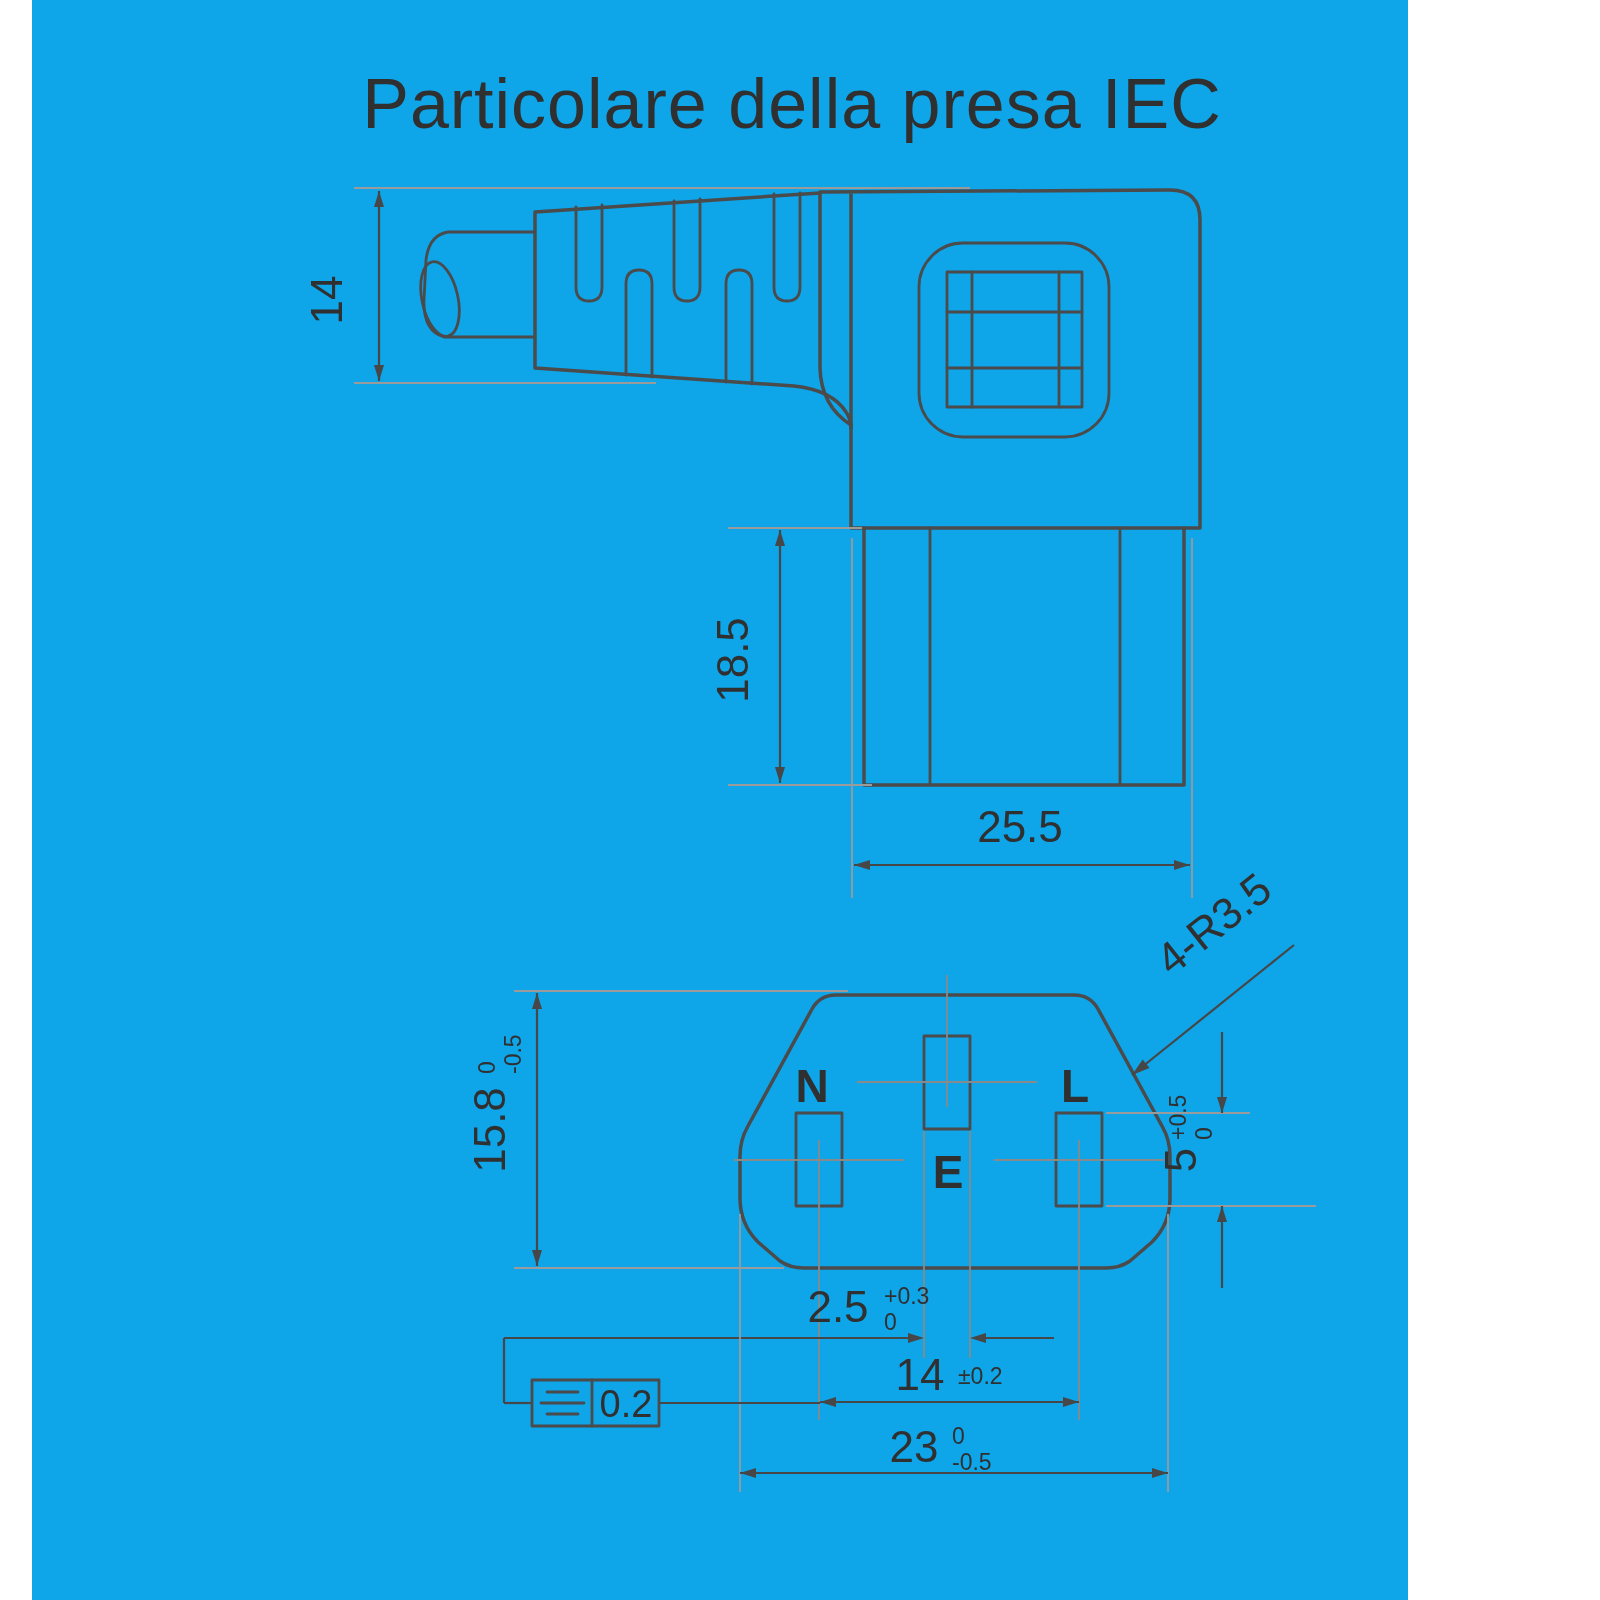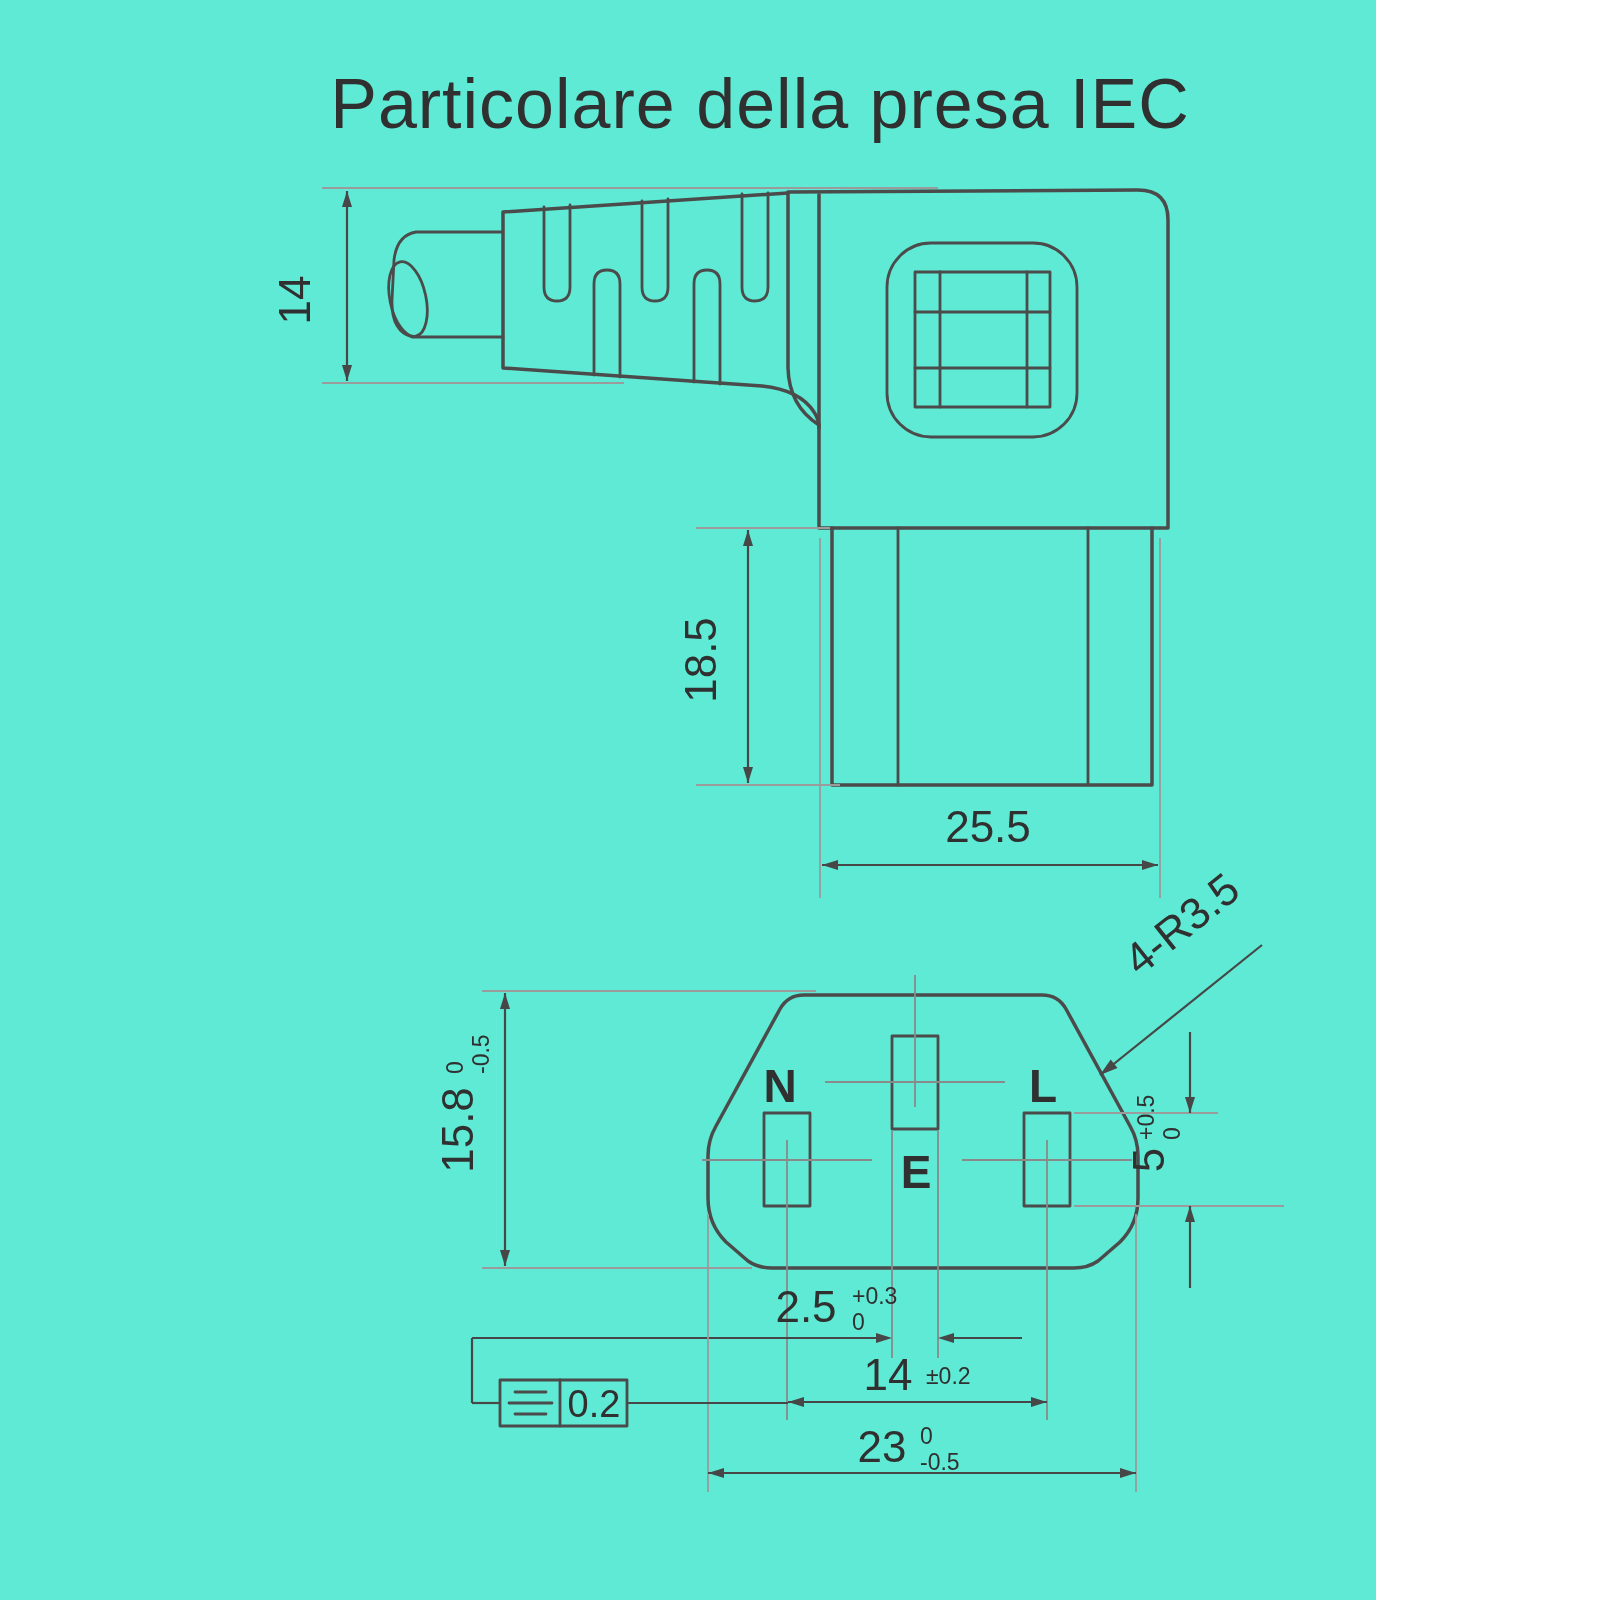--- a/index.html
+++ b/index.html
@@ -1,16 +1,16 @@
 <!DOCTYPE html>
 <html><head>
 <meta charset="utf-8">
 <style>
   html,body{margin:0;padding:0;background:#ffffff;}
-  .page{width:1376px;height:1600px;position:relative;background:#5eead4;overflow:hidden;}
+  .page{width:1376px;height:1600px;position:relative;background:#0ea5e9;overflow:hidden;margin-left:32px;}
   svg{display:block;}
   text{font-family:"Liberation Sans","DejaVu Sans",sans-serif;fill:#303030;}
   .title-text{font-size:70px;letter-spacing:1px;}
   .dim-text{font-size:44px;}
   .tol-text{font-size:23px;}
   .pin-text{font-size:46px;font-weight:bold;}
   .frame-text{font-size:38px;}
   .outline{fill:none;stroke:#4b4b4b;stroke-width:3.5;stroke-linejoin:round;stroke-linecap:round;}
   .detail{fill:none;stroke:#4b4b4b;stroke-width:2.8;stroke-linejoin:round;stroke-linecap:round;}
   .ext{stroke:#9b9b9b;stroke-width:1.8;fill:none;}

